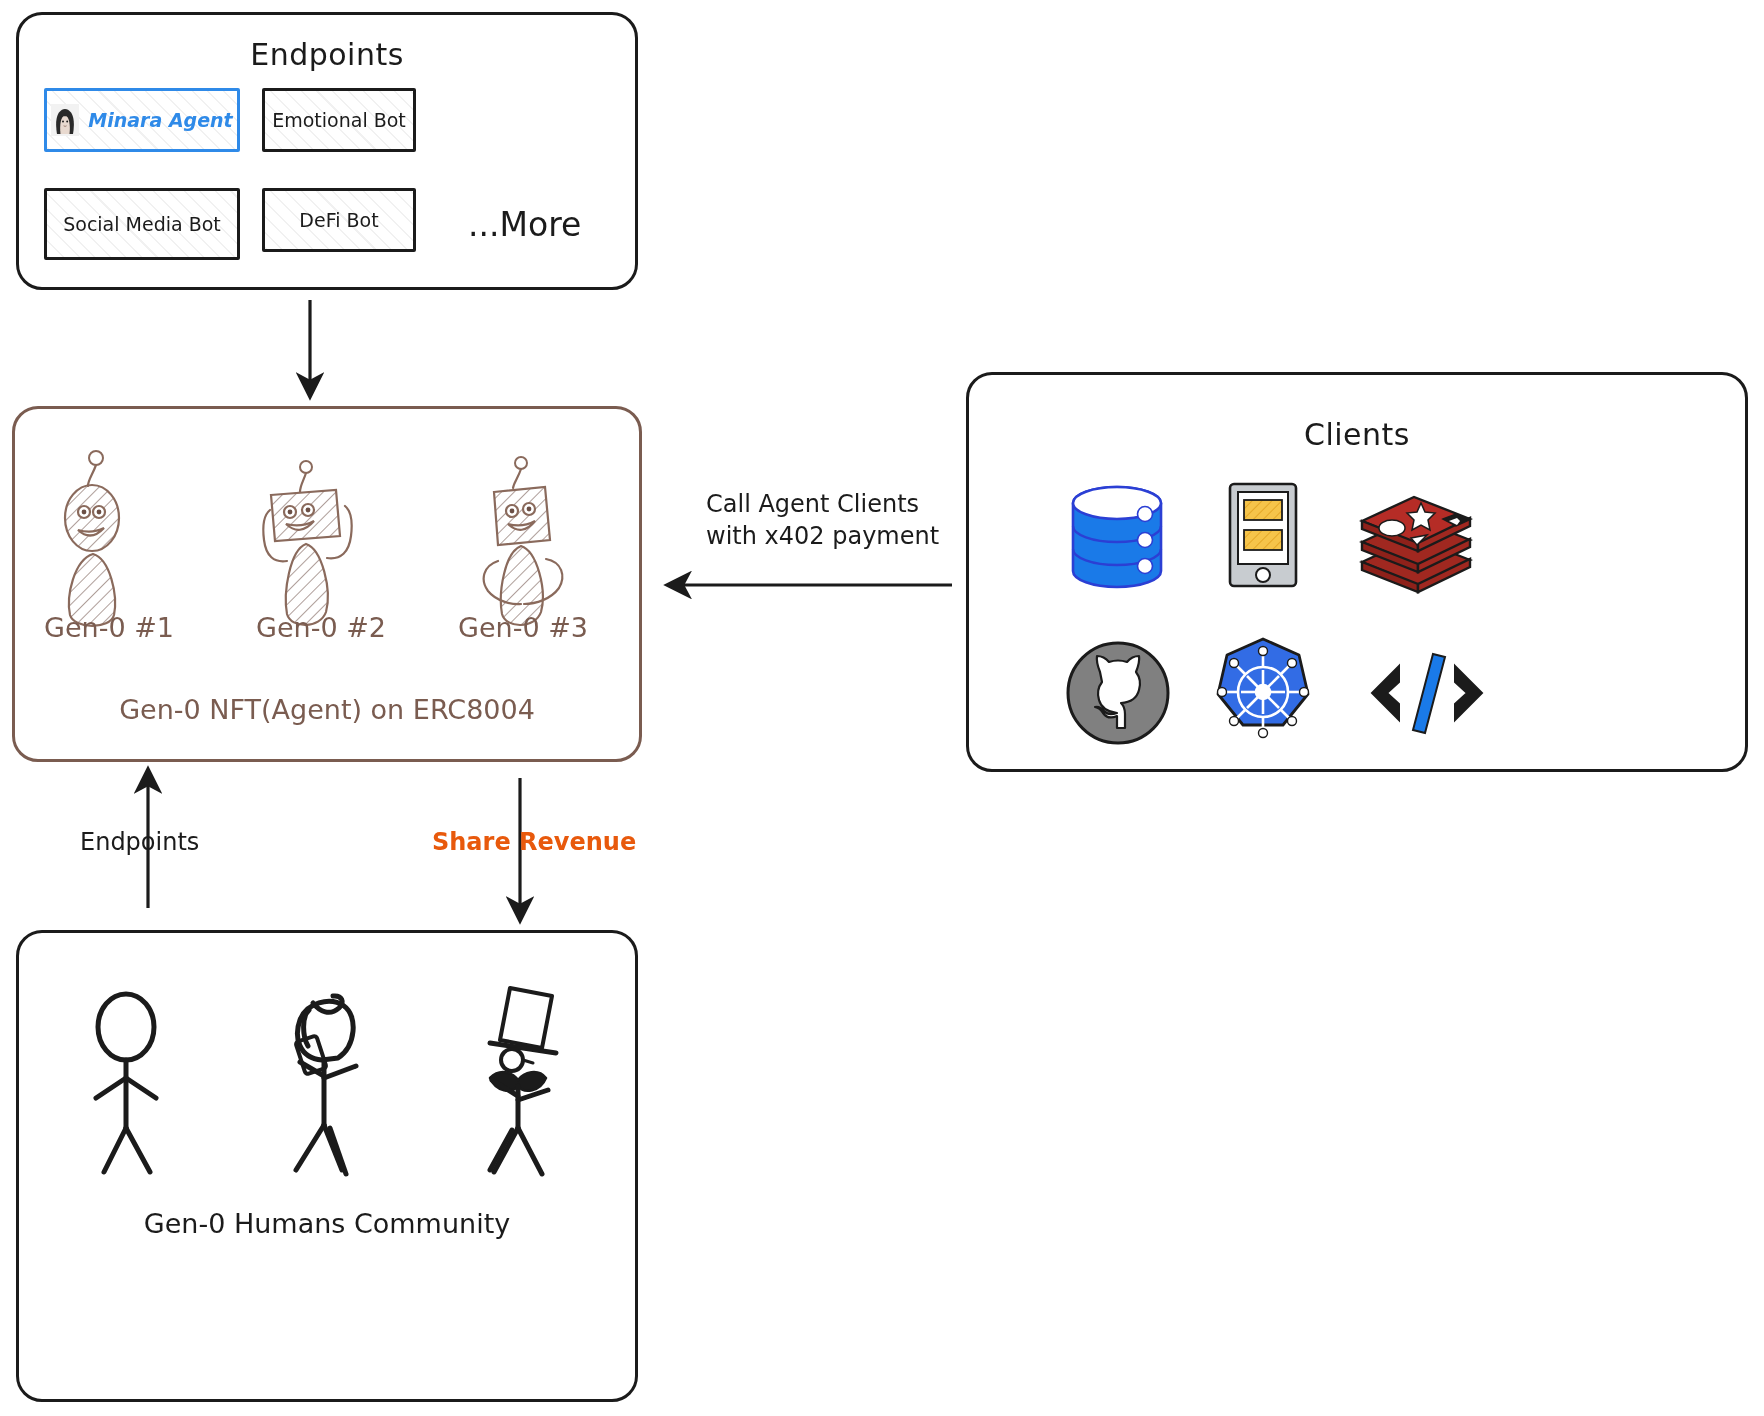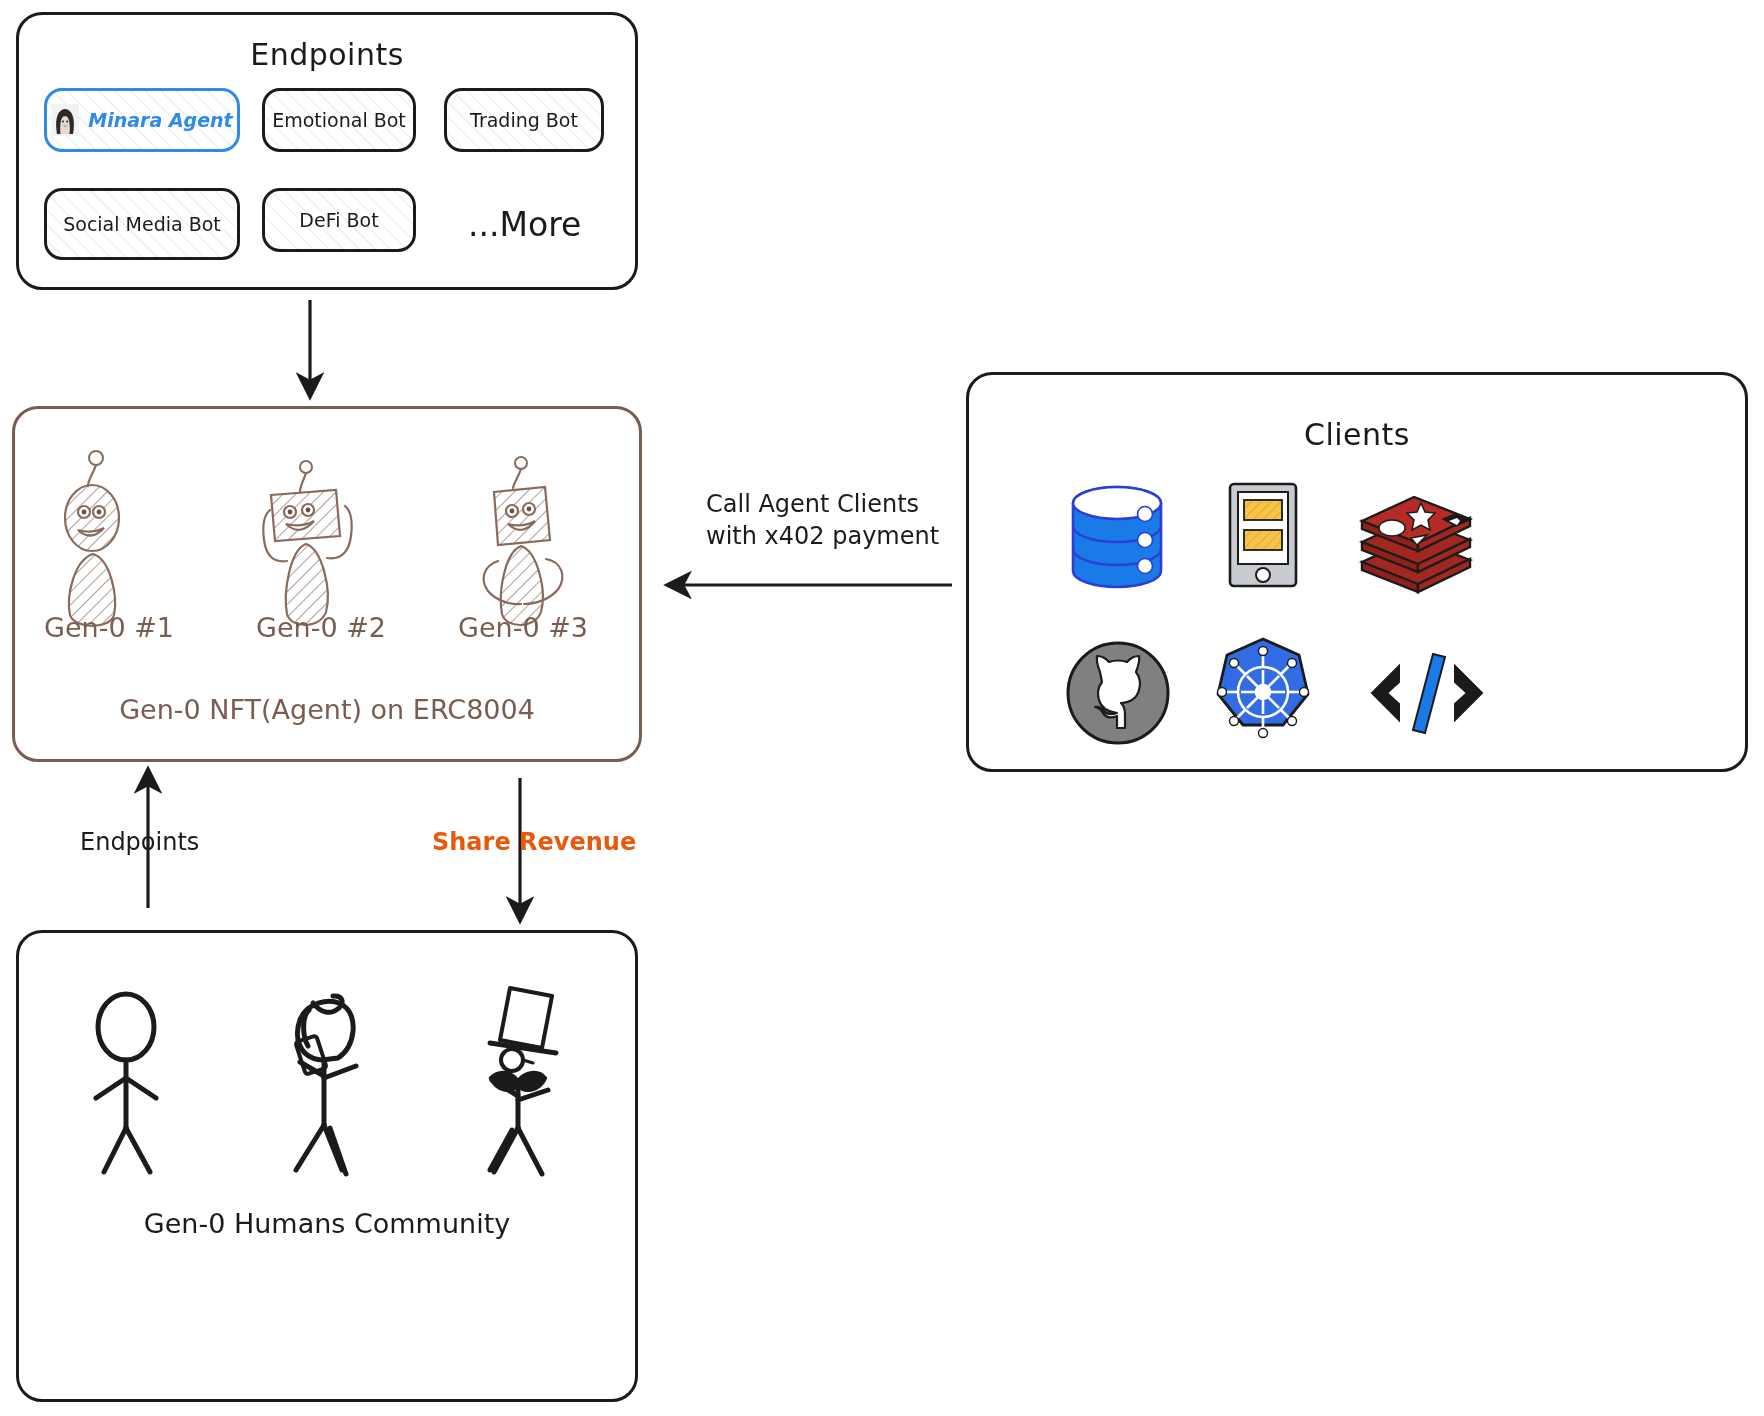--- a/index.html
+++ b/index.html
@@ -27,21 +27,21 @@
     font-size: 30px;
     color: #1b1b1b;
     letter-spacing: .5px;
     font-family: "DejaVu Sans", sans-serif;
   }
 
   
   .chip {
     position: absolute;
     border: 3px solid #1b1b1b;
-    border-radius: 18px;
+    border-radius: 2px;
     background-color: #ffffff;
     background-image: repeating-linear-gradient(45deg,
         rgba(0,0,0,0.055) 0px, rgba(0,0,0,0.055) 1.5px,
         rgba(0,0,0,0) 1.5px, rgba(0,0,0,0) 11px);
     display: flex;
     align-items: center;
     justify-content: center;
     gap: 9px;
     font-size: 19px;
     color: #1b1b1b;
@@ -113,23 +113,20 @@
         <path d="M12.6 21.8 q1.5 1.2 3 0" stroke="#8a6a5c" stroke-width="0.8" fill="none"></path>
       </svg>
     </span>
     <span class="chip-label">Minara Agent</span>
   </div>
 
   <div class="chip" style="left:262px; top:88px; width:154px; height:64px;">
     <span class="chip-label">Emotional Bot</span>
   </div>
 
-  <div class="chip" style="left:444px; top:88px; width:160px; height:64px;">
-    <span class="chip-label">Trading Bot</span>
-  </div>
 
   <div class="chip" style="left:44px; top:188px; width:196px; height:72px;">
     <span class="chip-label">Social Media Bot</span>
   </div>
 
   <div class="chip" style="left:262px; top:188px; width:154px; height:64px;">
     <span class="chip-label">DeFi Bot</span>
   </div>
 
   <div class="more-label" style="left:468px; top:205px;">...More</div>

